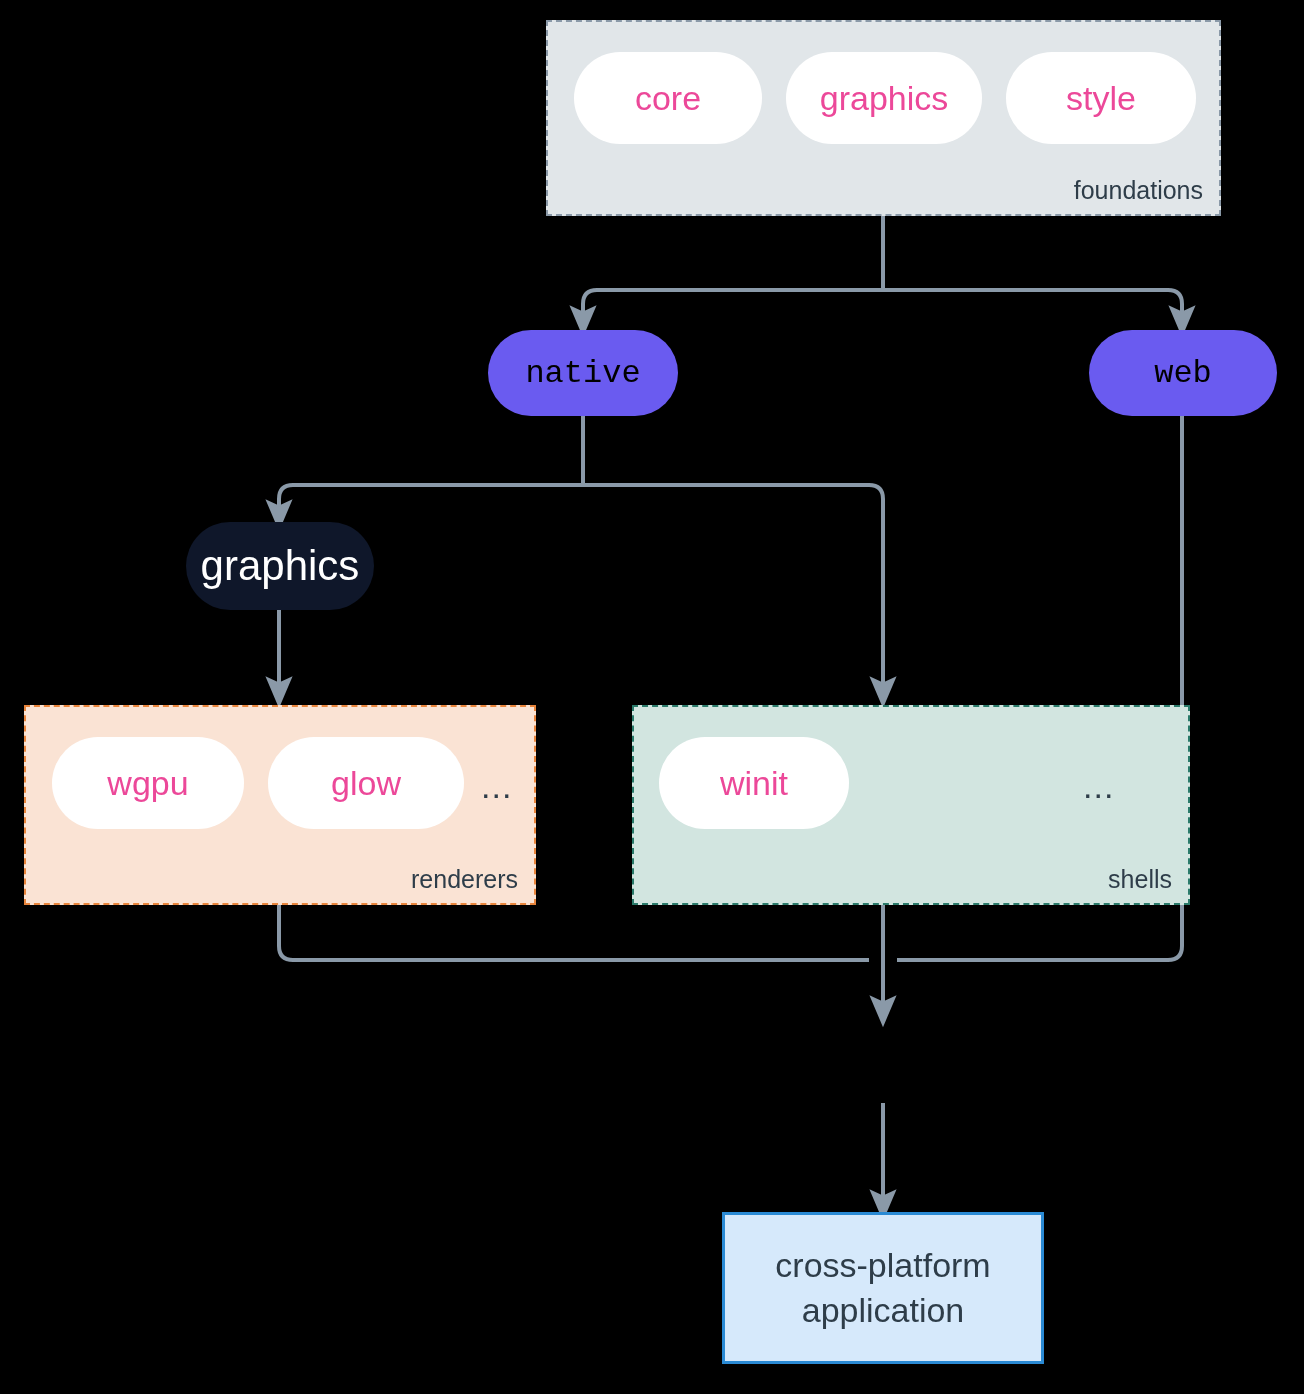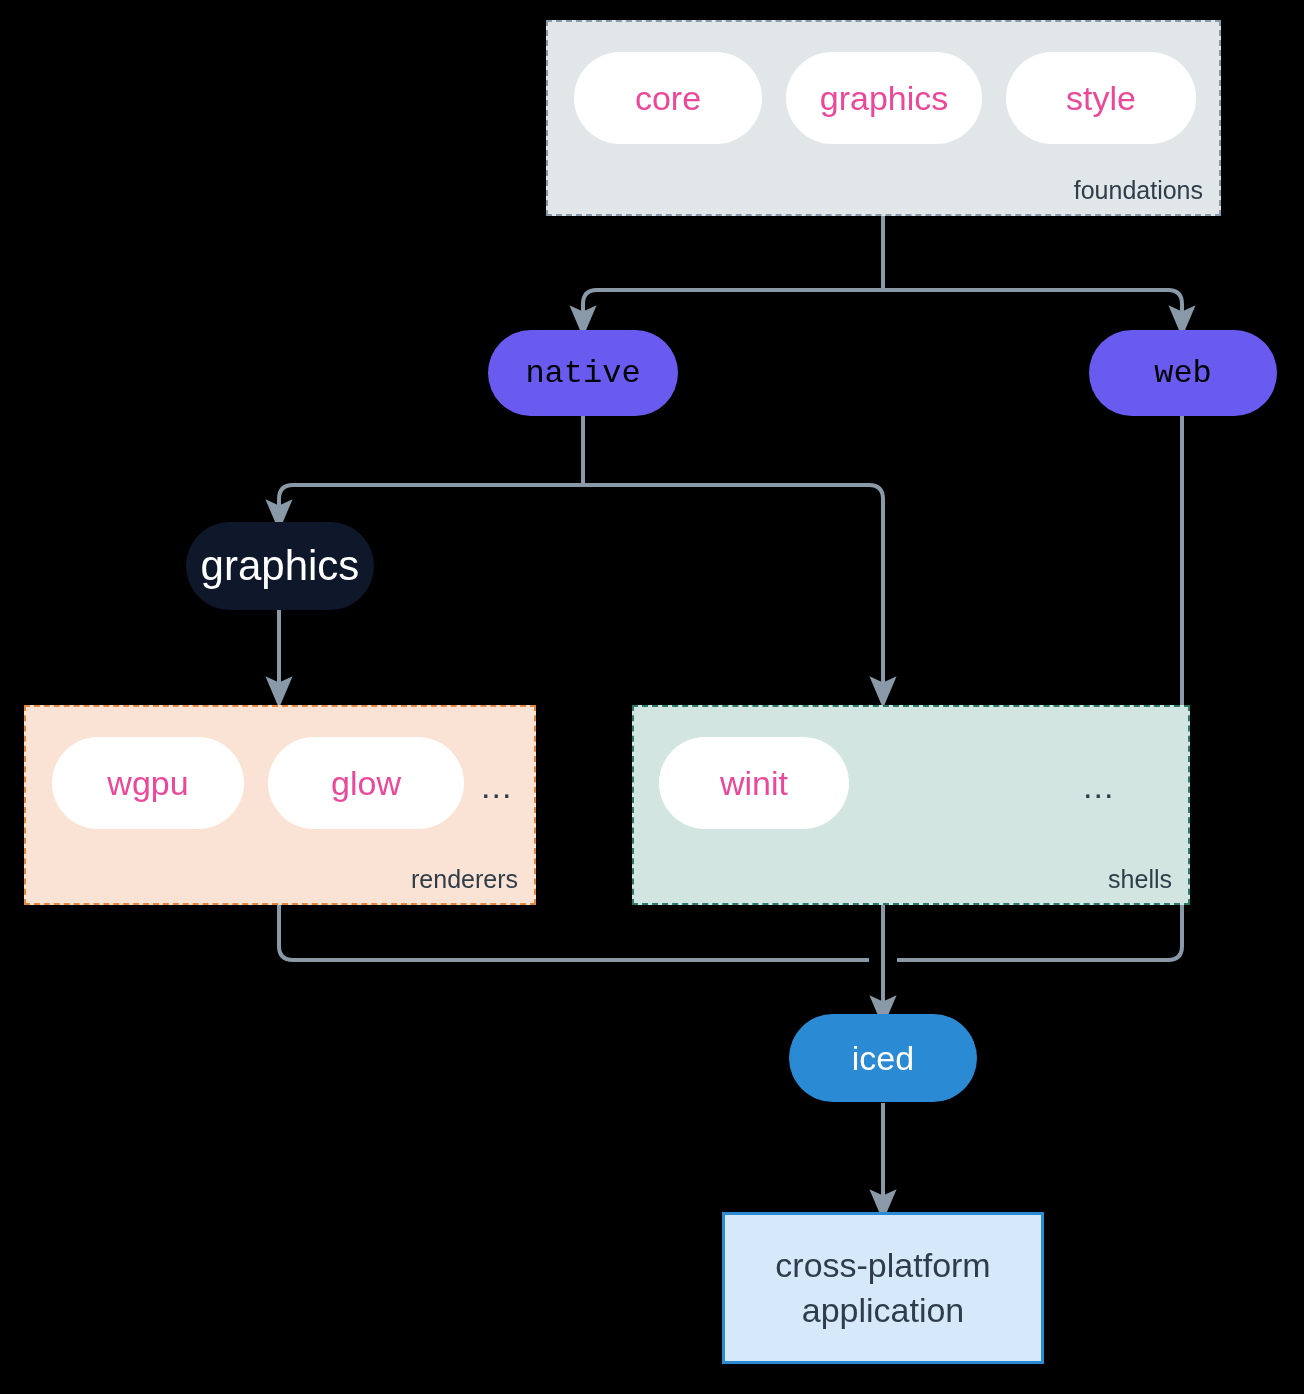--- a/index.html
+++ b/index.html
@@ -168,22 +168,19 @@
   </div>
 
   <div class="group-box" style="left:632px; top:705px; width:558px; height:200px; background:#d2e5e0; border:2px dashed #2a7a6a;">
     <div class="chip" style="left:25px; top:30px; width:190px; height:92px;">
       <span>winit</span>
     </div>
     <div class="ellipsis" style="left:449px; top:62px;">...</div>
     <div class="group-label">shells</div>
   </div>
 
-  <div class="node pill blue" style="left:789px; top:1014px; width:188px; height:88px;">
-    <span>iced</span>
-  </div>
 
   <div class="node appbox" style="left:722px; top:1212px; width:322px; height:152px;">
     <span>cross-platform</span>
     <span>application</span>
   </div>
 
 </div>
 
 </body></html>

